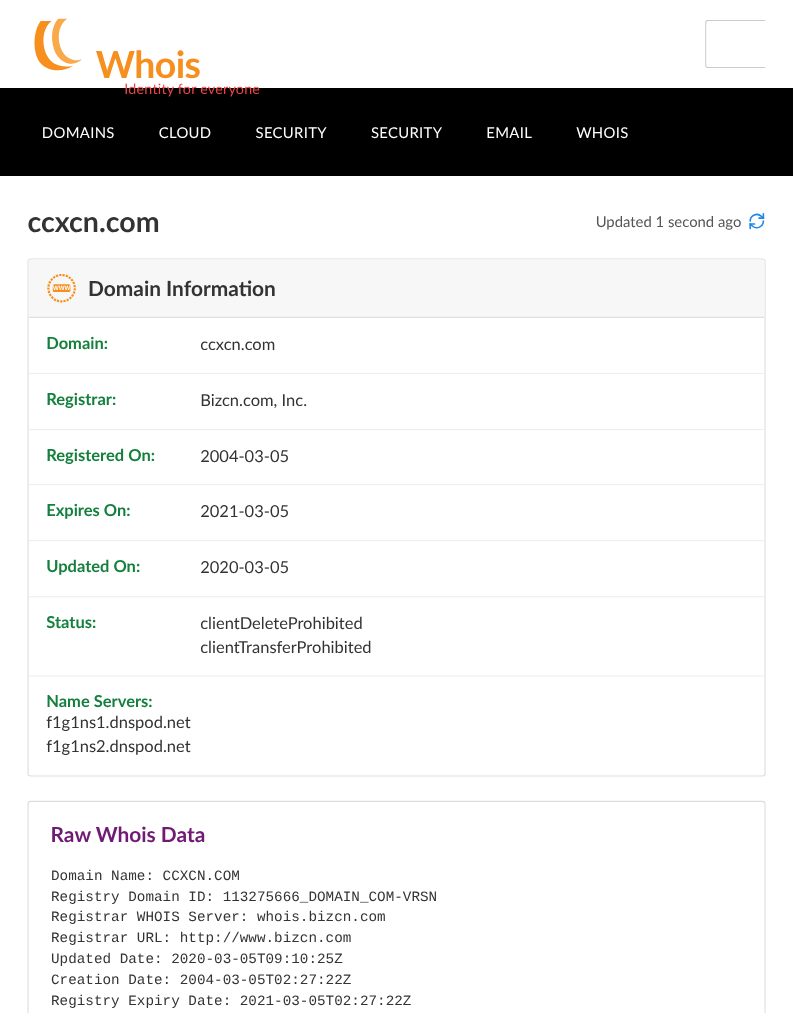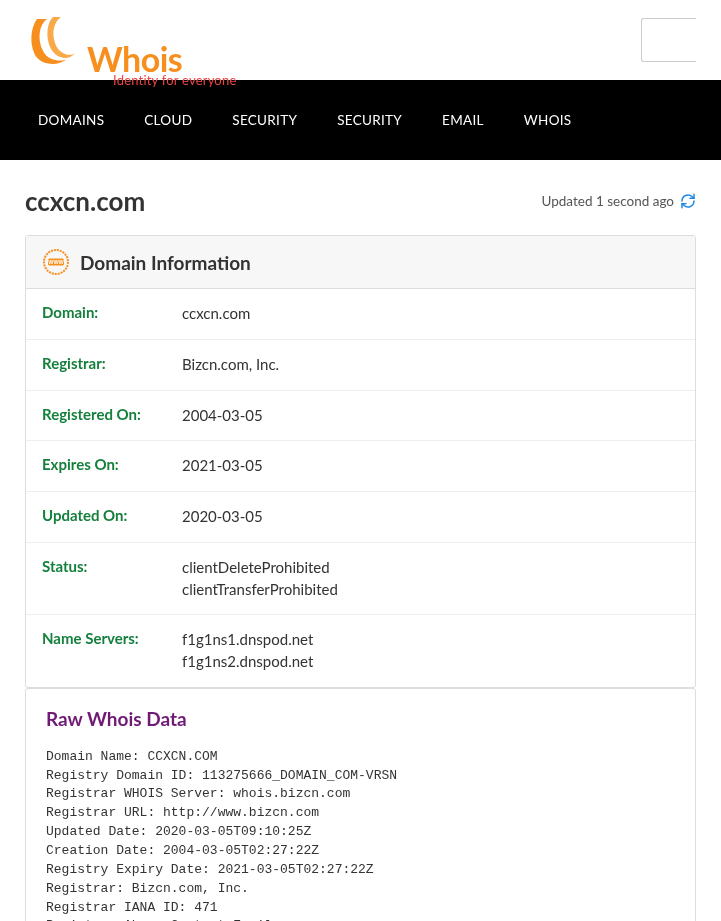--- a/index.html
+++ b/index.html
@@ -11,26 +11,26 @@
 .logo-word { font-size: 34px; font-weight: 700; color: #f78f1e; letter-spacing: -0.5px; }
 .logo-tag { font-size: 13px; color: #ef4444; letter-spacing: 0.2px; margin-top: -2px; padding-left: 26px; }
 .search-stub { width: 55px; height: 44px; border: 1px solid #ccc; border-right: none; border-radius: 3px 0 0 3px; background: #fff; }
 .nav { background: #000; display: flex; padding: 0 18px; }
 .nav a { color: #fff; text-decoration: none; font-weight: 400; font-size: 13.5px; padding: 32px 20px; display: block; letter-spacing: 0.3px; }
 .content { padding: 25px; }
 .title-row { display: flex; justify-content: space-between; align-items: center; margin-bottom: 18px; }
 .domain-title { font-size: 26px; font-weight: 700; color: #333; }
 .updated { display: flex; align-items: flex-end; gap: 6px; color: #555; font-size: 13.5px; }
 .refresh-icon { width: 16px; height: 16px; cursor: pointer; }
-.card { border: 1px solid #ddd; border-radius: 3px; }
+.card { border: 1px solid #ddd; border-radius: 3px; margin-bottom: 22px; }
 .card-header { display: flex; align-items: center; gap: 10px; padding: 12px 16px; background: #f7f7f7; border-bottom: 1px solid #ddd; }
 .www-badge { width: 28px; height: 28px; }
 .card-title { font-size: 19px; font-weight: 700; color: #333; }
 .info-row { display: flex; padding: 14px 16px; border-bottom: 1px solid #eee; font-size: 15px; }
-.info-row:last-child { border-bottom: none; }
+.info-row:last-child { border-bottom: none; flex-direction: column; }
 .info-label { width: 140px; color: #15803d; font-weight: bold; }
 .info-value { color: #333; line-height: 1.45; }
 .raw-card { border: 1px solid #ddd; border-radius: 3px; padding: 18px 20px 24px; }
 .raw-title { font-size: 19px; font-weight: 700; color: #701a75; margin-bottom: 18px; }
 .raw-pre { font-family: "SimSun", "Courier New", monospace; font-size: 13px; color: #333; line-height: 1.45; white-space: pre; overflow-x: auto; }
 </style>
 </head>
 <body>
 
 <div class="header-top">

